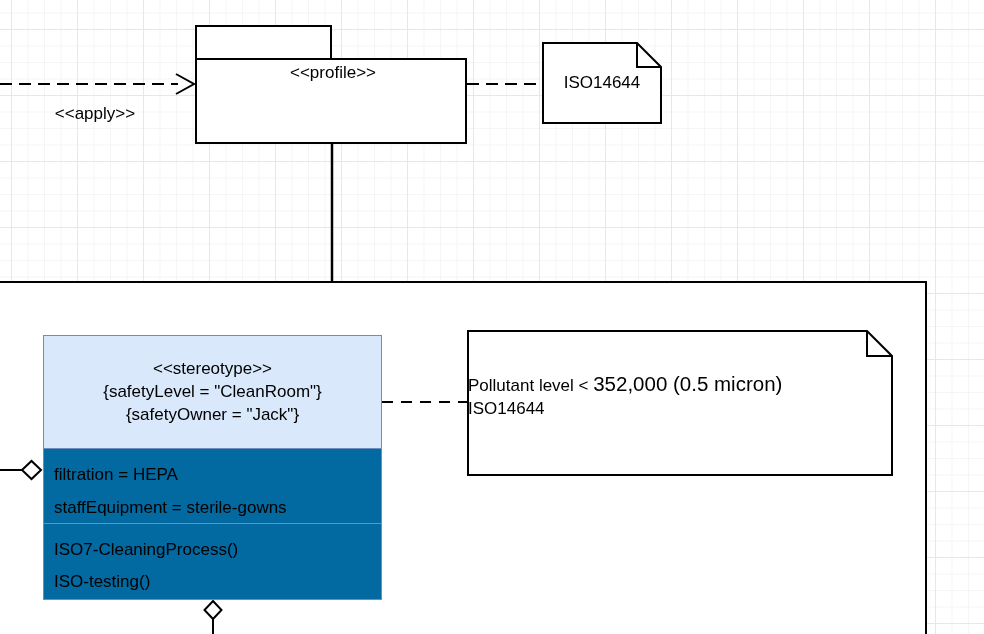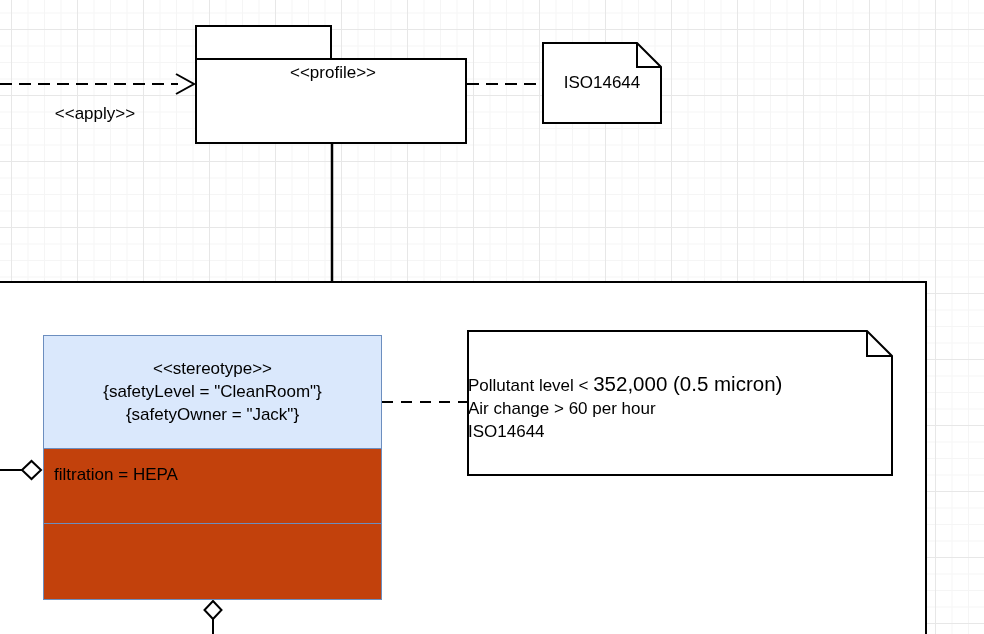--- a/index.html
+++ b/index.html
@@ -34,21 +34,21 @@
   .pkg-body {
     left: 195px; top: 58px; width: 272px; height: 86px;
     background: #fff; border: 2px solid #000; z-index: 4;
   }
   .pkg-label { left: 195px; top: 62px; width: 276px; z-index: 5; }
   .apply-label { left: 20px; top: 59px; width: 150px; z-index: 3; margin-top: 44px; }
   .iso-note-label { left: 543px; top: 72px; width: 118px; z-index: 3; }
   
   .factory {
     left: 43px; top: 335px; width: 339px; height: 265px;
-    border: 1.5px solid #6c8ebf; background: #c2410c; z-index: 3;
+    border: 1.5px solid #6c8ebf; background: #0369a1; z-index: 3;
     font-size: 17px;
   }
   .factory-header {
     height: 112.5px; background: #dae8fc; border-bottom: 1.5px solid #6c8ebf;
     display: flex; flex-direction: column; justify-content: center;
     text-align: center; line-height: 23px;
   }
   .factory-attrs {
     height: 75.5px; border-bottom: 1.5px solid #6c8ebf;
     padding: 9px 8px 0 10px; line-height: 33px;
@@ -106,22 +106,24 @@
 <div class="abs shape-text iso-note-label">ISO14644</div>
 
 <div class="abs factory">
   <div class="factory-header">
     <div>&lt;&lt;stereotype&gt;&gt;</div>
     <div>{safetyLevel = "CleanRoom"}</div>
     <div>{safetyOwner = "Jack"}</div>
   </div>
   <div class="factory-attrs">
     <div>filtration = HEPA</div>
+    <div>staffEquipment = sterile-gowns</div>
   </div>
   <div class="factory-ops">
+    <div>ISO7-CleaningProcess()</div>
+    <div>ISO-testing()</div>
   </div>
 </div>
 
 <div class="abs constraint-label">
   <div><span>Pollutant level &lt; </span><span class="big-val">352,000 (0.5 micron)</span></div>
-  <div>Air change &gt; 60 per hour</div>
   <div>ISO14644</div>
 </div>
 
 </body></html>

